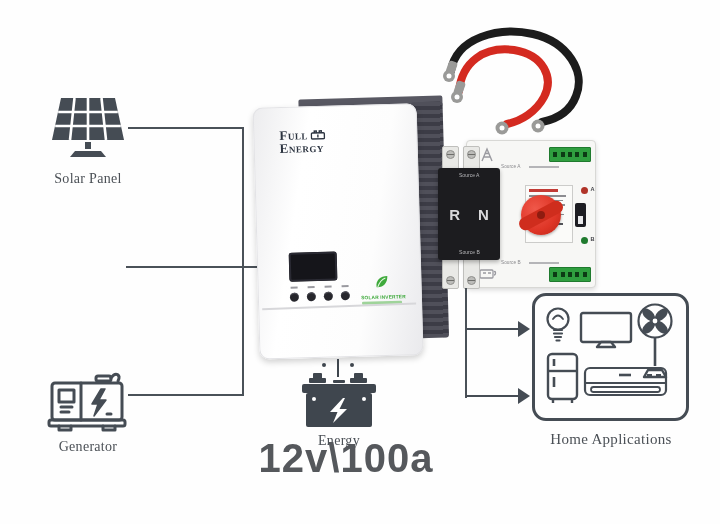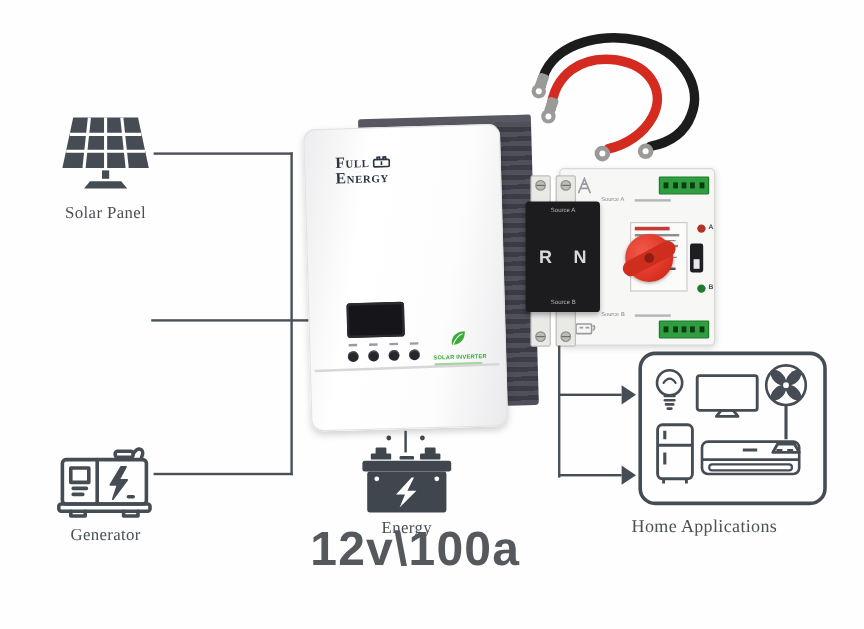--- a/index.html
+++ b/index.html
@@ -293,21 +293,21 @@
       <path d="M7,47 v4 M26,47 v4"></path>
     </svg>
     <svg class="abs" style="left:48px; top:70px;" width="86" height="36" viewBox="0 0 86 36" fill="none" stroke="#454c54" stroke-width="2.2" stroke-linejoin="round">
       <rect x="2" y="2" width="81" height="27" rx="5"></rect>
       <path d="M2,17 H83"></path>
       <rect x="8" y="21" width="69" height="5" rx="2.5" stroke-width="1.8"></rect>
       <path d="M64,9 h5 M73,9 h5" stroke-width="1.8"></path>
       <path d="M36,9 h12" stroke-width="2.6"></path>
     </svg>
   </div>
-  <div class="node-label abs" style="left:496px; top:426px; width:182px; text-align:center; font-size:15px;">Home Applications</div>
+  <div class="node-label abs" style="left:520px; top:426px; width:182px; text-align:center; font-size:15px;">Home Applications</div>
 
   <div class="vline" style="left:337px; top:359px; height:18px; background:#3f464e;"></div>
   <div class="dot" style="left:322px; top:363px;"></div>
   <div class="dot" style="left:350px; top:363px;"></div>
   <div class="node" style="left:296px; top:372px; width:86px;">
     <svg width="84" height="56" viewBox="0 0 84 56">
       <g fill="#3f464e">
         <rect x="16" y="1" width="9" height="6" rx="1"></rect>
         <rect x="12" y="6" width="17" height="5" rx="1"></rect>
         <rect x="57" y="1" width="9" height="6" rx="1"></rect>

